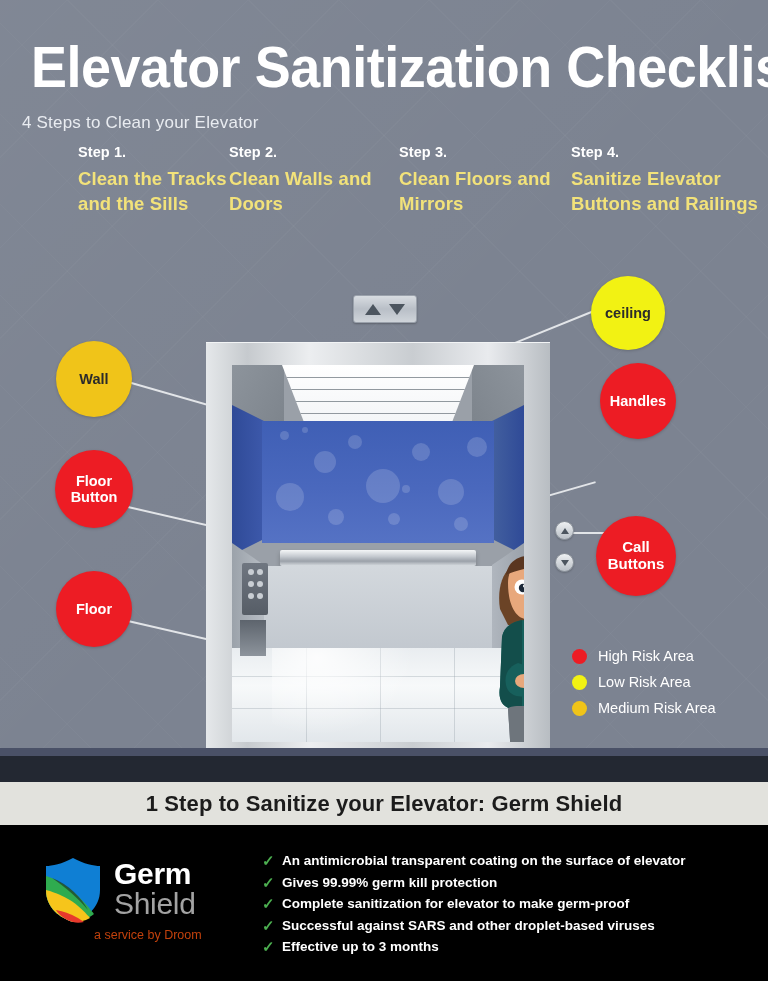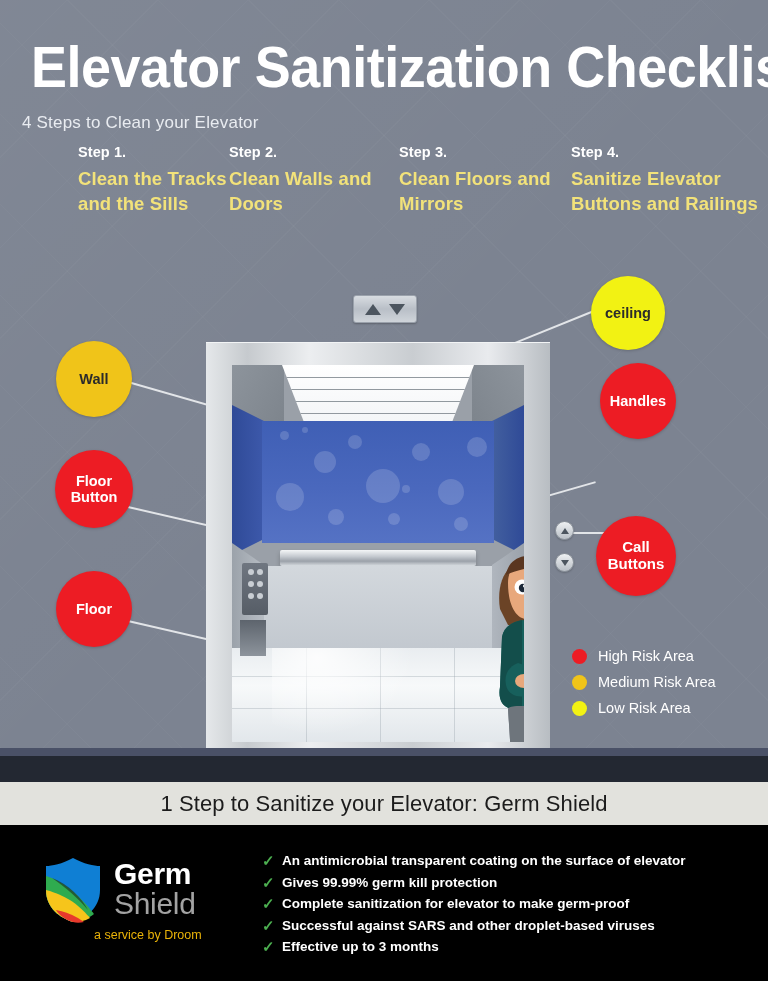--- a/index.html
+++ b/index.html
@@ -202,29 +202,29 @@
   .legend-lbl{font-size:14.5px;color:#ffffff;}
 
   
   .navy-strip{position:absolute;left:0;top:748px;width:768px;height:8px;background:#4a5167;}
   .dark-strip{position:absolute;left:0;top:756px;width:768px;height:26px;background:#232832;}
   .cream-band{
     position:absolute;left:0;top:782px;width:768px;height:43px;
     background:#e2e2dd;display:flex;align-items:center;justify-content:center;
   }
   .cream-band .band-txt{
-    font-size:22px;font-weight:normal;color:#1c1c1c;letter-spacing:0.1px;
+    font-size:22px;font-weight:bold;color:#1c1c1c;letter-spacing:0.1px;
   }
   .black-band{position:absolute;left:0;top:825px;width:768px;height:156px;background:#000;}
 
   .logo{position:absolute;left:42px;top:852px;width:210px;height:92px;}
   .logo-shield{position:absolute;left:0;top:4px;width:62px;height:68px;}
   .logo-germ{position:absolute;left:72px;top:5px;font-size:30px;font-weight:bold;color:#fff;letter-spacing:-0.3px;}
   .logo-shieldtxt{position:absolute;left:72px;top:35px;font-size:30px;color:#a3a3a3;letter-spacing:-0.3px;}
-  .logo-tag{position:absolute;left:52px;top:76px;font-size:12.5px;color:#eab308;}
+  .logo-tag{position:absolute;left:52px;top:76px;font-size:12.5px;color:#c2410c;}
 
   .bullets{position:absolute;left:262px;top:850px;width:500px;}
   .bullet{display:flex;align-items:flex-start;height:21.5px;}
   .check{
     color:#4caf50;font-size:15px;width:20px;flex:none;line-height:21.5px;font-weight:bold;
   }
   .bullet-txt{font-size:13.5px;font-weight:bold;color:#ffffff;line-height:21.5px;white-space:nowrap;}
 </style>
 </head>
 <body>
@@ -382,26 +382,26 @@
     <div class="callout c-high" style="left:596px;top:516px;width:80px;height:80px;font-size:15px;">
       <span>Call Buttons</span>
     </div>
 
     <div class="legend">
       <div class="legend-row">
         <span class="legend-dot" style="background:#ed1c24"></span>
         <span class="legend-lbl">High Risk Area</span>
       </div>
       <div class="legend-row">
+        <span class="legend-dot" style="background:#f2f213"></span>
+        <span class="legend-lbl">Low Risk Area</span>
+      </div>
+      <div class="legend-row">
         <span class="legend-dot" style="background:#f0c419"></span>
         <span class="legend-lbl">Medium Risk Area</span>
-      </div>
-      <div class="legend-row">
-        <span class="legend-dot" style="background:#f2f213"></span>
-        <span class="legend-lbl">Low Risk Area</span>
       </div>
     </div>
   </div>
 
   <div class="navy-strip"></div>
   <div class="dark-strip"></div>
 
   <div class="cream-band">
     <span class="band-txt">1 Step to Sanitize your Elevator: Germ Shield</span>
   </div>

